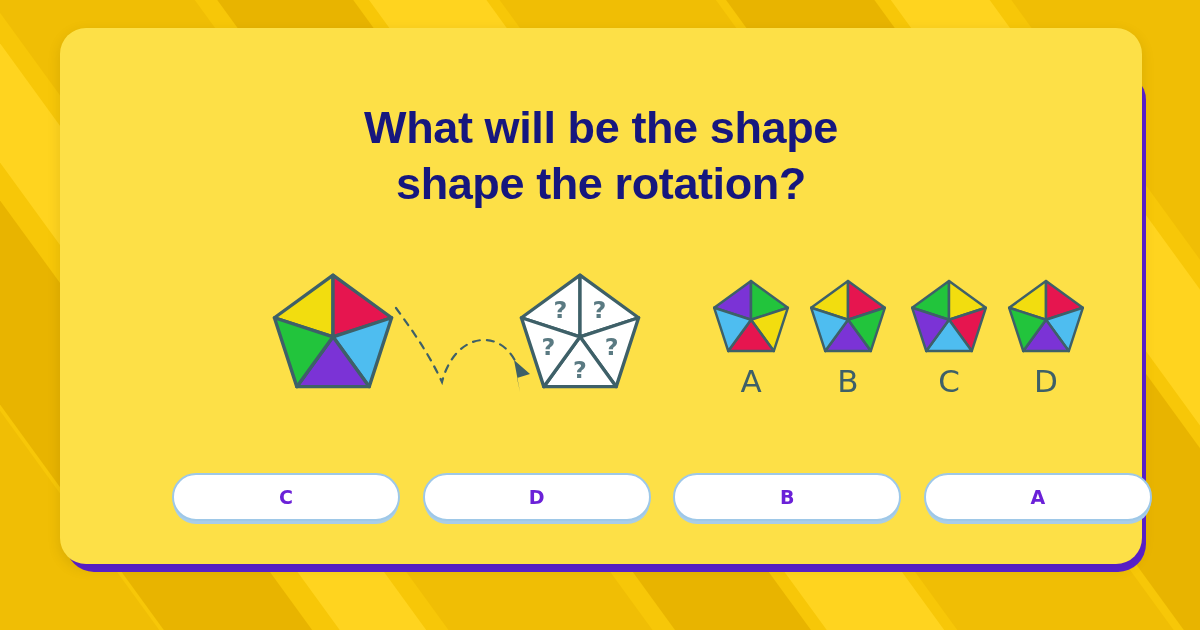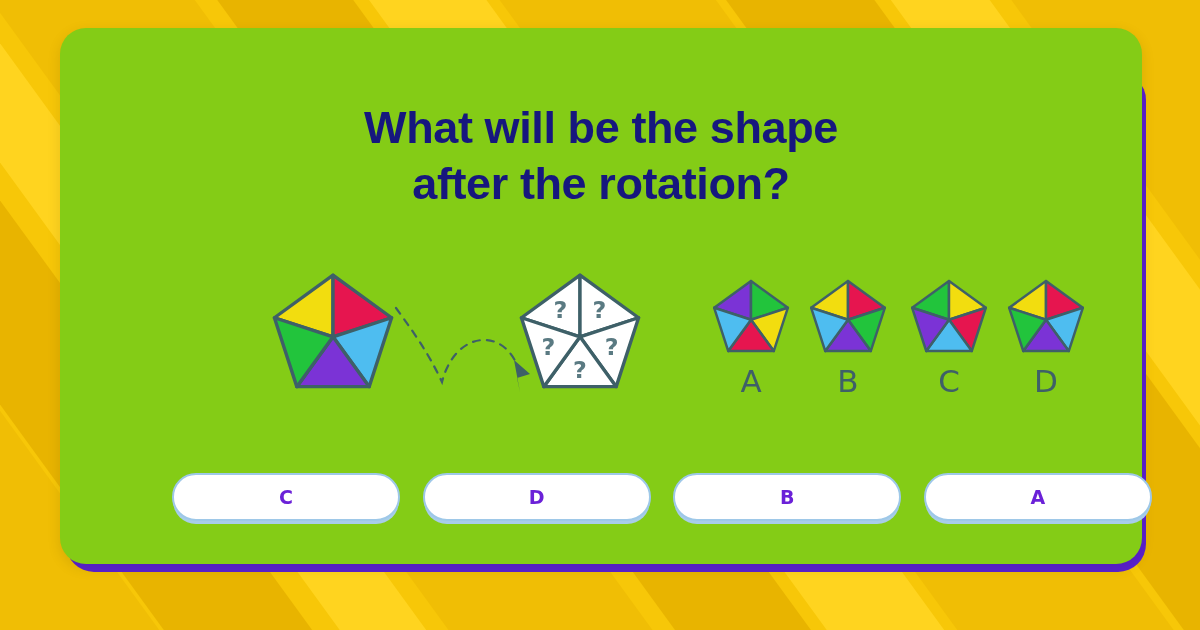--- a/index.html
+++ b/index.html
@@ -41,21 +41,21 @@
     z-index: 2;
   }
 
   
   #card {
     position: absolute;
     left: 60px;
     top: 28px;
     width: 1082px;
     height: 536px;
-    background: #84cc16;
+    background: #fde047;
     border-radius: 26px;
     z-index: 3;
     box-shadow: 0 4px 14px rgba(0,0,0,0.10);
   }
 
   
   #title {
     position: absolute;
     top: 72px;
     left: 0;
@@ -147,21 +147,21 @@
     <div class="stripe" style="left: 1270px; top: -420px; width: 160px; height: 1500px; background: rgb(240, 190, 5);"></div>
     <div class="stripe" style="left: 1480px; top: -420px; width: 120px; height: 1500px; background: rgb(232, 180, 0);"></div>
   </div>
 
 <div id="purple-bar"></div>
 
 <div id="card">
 
   <div id="title">
     <span class="line">What will be the shape</span>
-    <span class="line">after the rotation?</span>
+    <span class="line">shape the rotation?</span>
   </div>
 
   <div id="puzzle">
 
     <div class="pent-wrap" id="source-pent"><svg viewBox="0 0 100 100" width="150" height="140">
           <polygon points="50,52 8.15,38.40 50.00,8.00" fill="#F2DD0F" stroke="#3E6068" stroke-width="2.4" stroke-linejoin="round"></polygon>
           <polygon points="50,52 50.00,8.00 91.85,38.40" fill="#E6154F" stroke="#3E6068" stroke-width="2.4" stroke-linejoin="round"></polygon>
           <polygon points="50,52 91.85,38.40 75.86,87.60" fill="#4EBDF0" stroke="#3E6068" stroke-width="2.4" stroke-linejoin="round"></polygon>
           <polygon points="50,52 75.86,87.60 24.14,87.60" fill="#7B33D6" stroke="#3E6068" stroke-width="2.4" stroke-linejoin="round"></polygon>
           <polygon points="50,52 24.14,87.60 8.15,38.40" fill="#22C43C" stroke="#3E6068" stroke-width="2.4" stroke-linejoin="round"></polygon>

